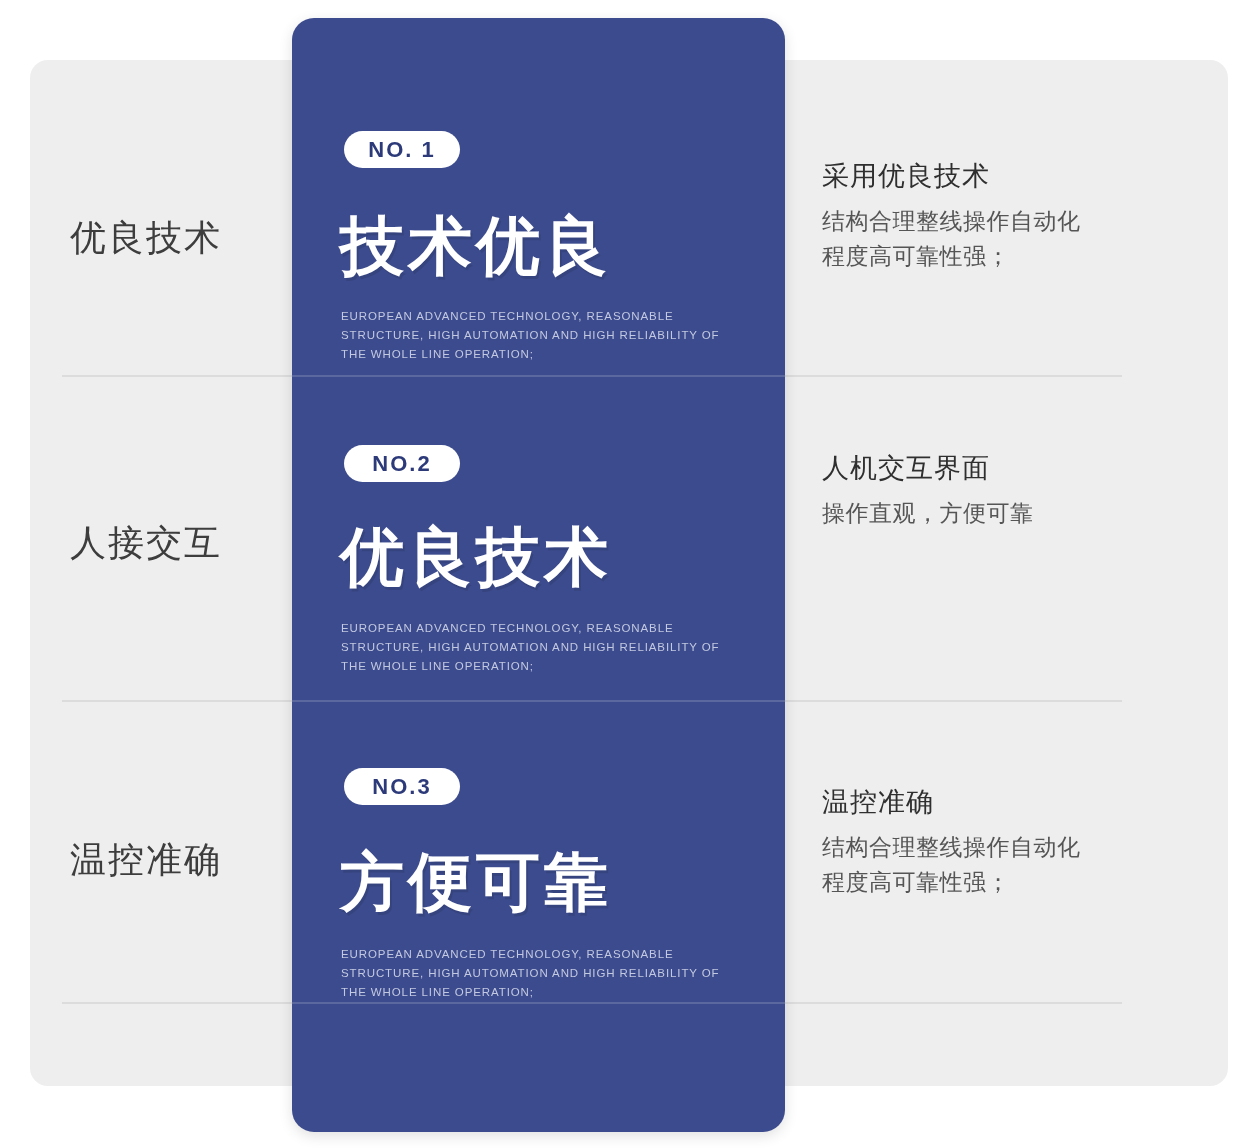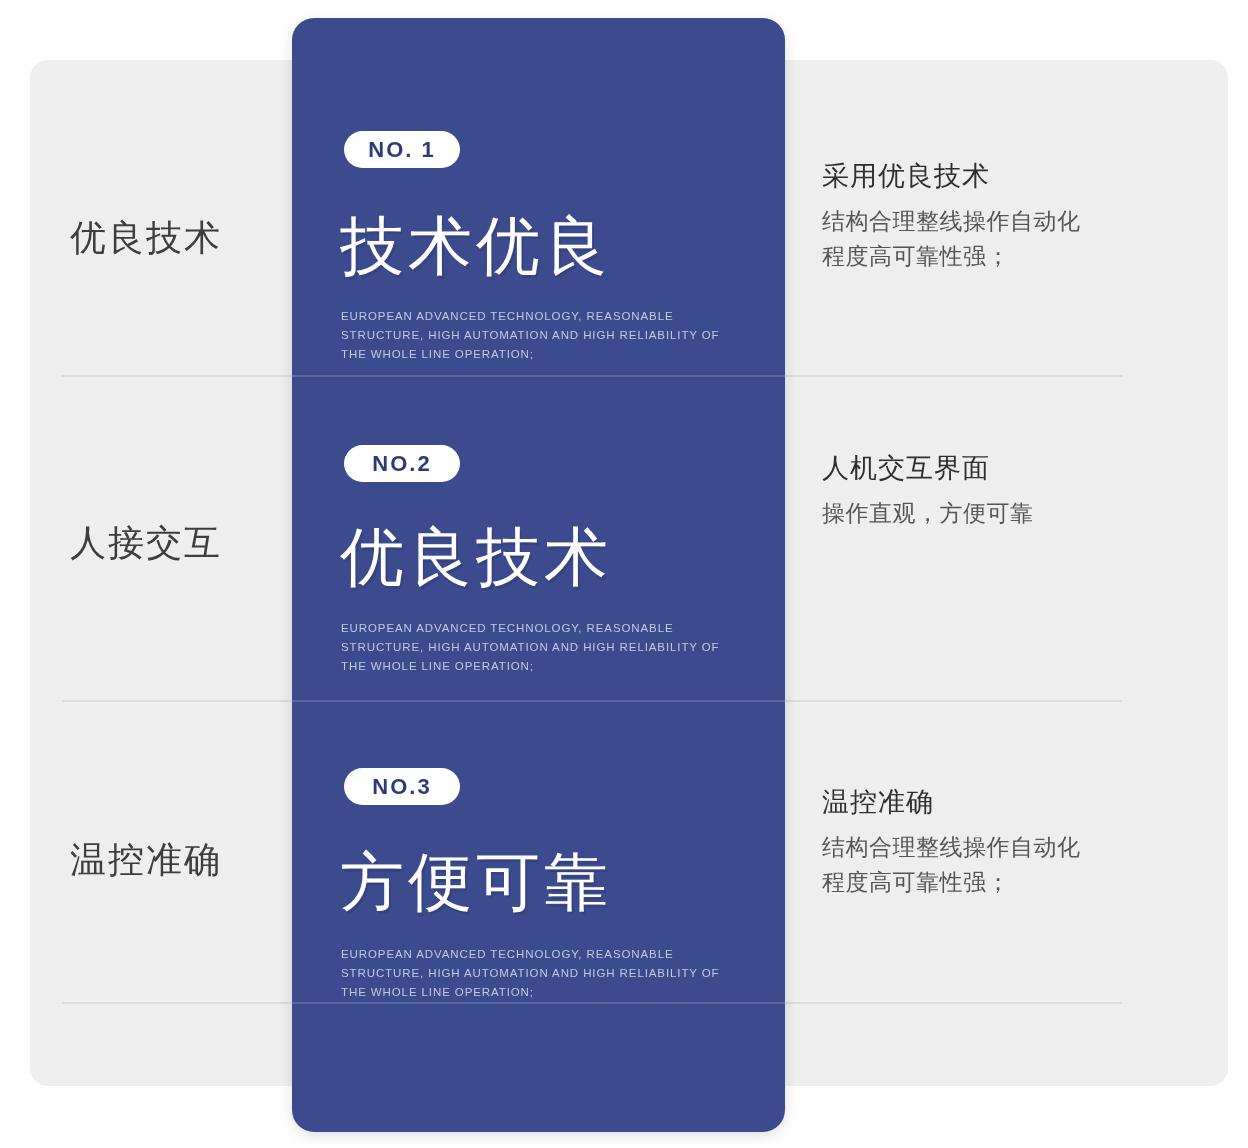--- a/index.html
+++ b/index.html
@@ -131,21 +131,21 @@
     line-height: 1;
   }
   #badge-1 { top: 113px; }
   #badge-2 { top: 68px; }
   #badge-3 { top: 66px; }
 
   .headline {
     position: absolute;
     left: 48px;
     font-size: 64px;
-    font-weight: normal;
+    font-weight: bold;
     color: #ffffff;
     letter-spacing: 4px;
     line-height: 1;
     text-shadow: 2px 3px 0 rgba(0,0,0,0.10);
     white-space: nowrap;
   }
   #headline-1 { top: 196px; }
   #headline-2 { top: 148px; }
   #headline-3 { top: 148px; }
 

